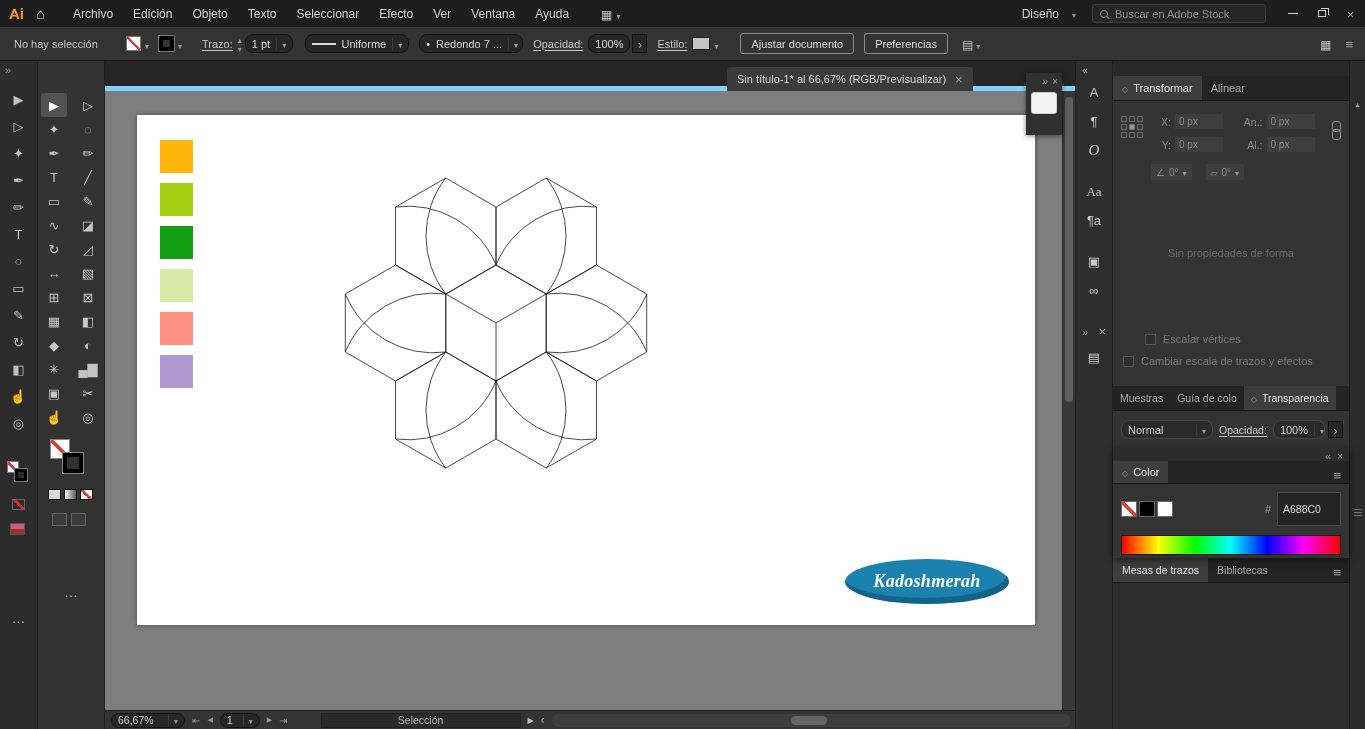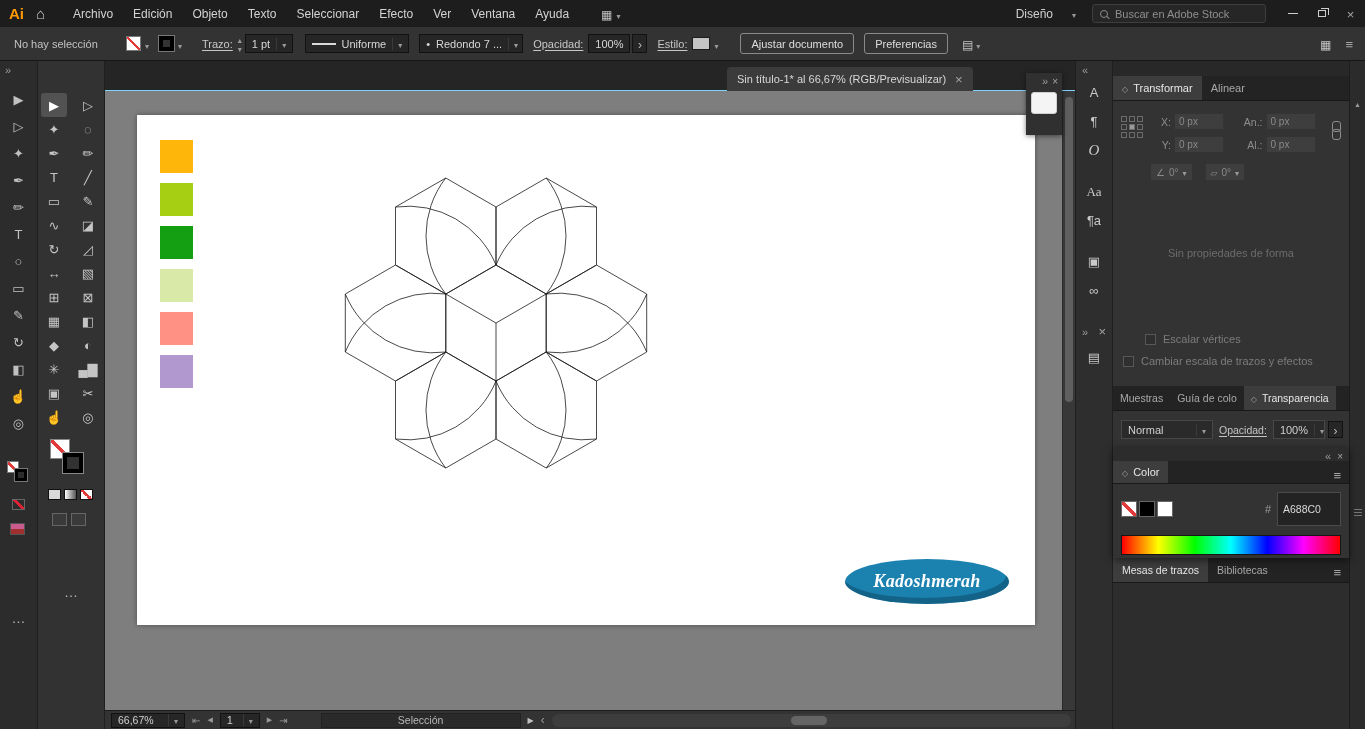--- a/index.html
+++ b/index.html
@@ -29,21 +29,21 @@
 
   
   .menubar{position:absolute;left:0;top:0;width:1365px;height:27px;background:#1d1d1d;
     display:flex;align-items:center;z-index:20;}
   .ai-logo{color:#ff9a00;font-weight:bold;font-size:15px;margin:0 12px 0 9px;}
   .home-btn{margin-right:18px;display:flex;align-items:center;}
   .menus{display:flex;align-items:center;height:100%;}
   .menu-item{padding:0 10px;font-size:12px;color:#d3d3d3;white-space:nowrap;}
   .arrange-btn{margin-left:22px;display:flex;align-items:center;gap:4px;}
   .flex-sp{flex:1;}
-  .workspace-btn{display:flex;align-items:center;gap:19px;color:#d0d0d0;font-size:12px;margin-right:16px;}
+  .workspace-btn{display:flex;align-items:center;gap:13px;color:#d0d0d0;font-size:12px;margin-right:16px;}
   .searchbox{width:174px;height:19px;background:#262626;border:1px solid #3e3e3e;border-radius:3px;
     display:flex;align-items:center;padding:0 7px;gap:7px;margin-right:12px;}
   .i-search{width:8px;height:8px;border:1px solid #8b8b8b;border-radius:50%;position:relative;flex:none;display:inline-block;}
   .i-search::after{content:"";position:absolute;width:4px;height:1px;background:#8b8b8b;transform:rotate(45deg);right:-3px;bottom:-1px;}
   .ph{font-size:11px;color:#8f8f8f;white-space:nowrap;}
   .wctrls{display:flex;height:27px;}
   .wbtn{width:29px;height:27px;display:flex;align-items:center;justify-content:center;}
   .i-min{width:10px;height:1px;background:#cfcfcf;display:inline-block;}
   .i-restore{width:8px;height:7px;border:1px solid #cfcfcf;position:relative;display:inline-block;}
   .i-restore::before{content:"";position:absolute;top:-3px;left:2px;width:7px;height:6px;
@@ -53,21 +53,21 @@
   .controlbar{position:absolute;left:0;top:27px;width:1365px;height:34px;background:#333;
     border-bottom:1px solid #161616;display:flex;align-items:center;z-index:19;}
   .sel-status{font-size:11px;color:#c2c2c2;margin-left:14px;width:112px;flex:none;}
   .swcombo{display:flex;align-items:center;gap:4px;margin-right:10px;}
   .sw-none{width:15px;height:15px;background-color:#fff;border:1px solid #777;display:inline-block;
     background-image:linear-gradient(45deg,transparent 43%,#e23b3b 43%,#e23b3b 57%,transparent 57%);}
   .sw-stroke{width:15px;height:15px;border:4px solid #000;outline:1px solid #777;background:#333;display:inline-block;}
   .u-label{font-size:11px;color:#c8c8c8;text-decoration:underline;text-underline-offset:2px;margin:0 5px 0 10px;white-space:nowrap;}
   .stepper{display:flex;flex-direction:column;justify-content:center;gap:1px;margin-right:3px;line-height:5px;}
   .combo{display:inline-flex;align-items:center;height:19px;background:#262626;border:1px solid #121212;
-    border-radius:0;padding:0 6px;gap:6px;font-size:11px;color:#d6d6d6;white-space:nowrap;}
+    border-radius:8px;padding:0 6px;gap:6px;font-size:11px;color:#d6d6d6;white-space:nowrap;}
   .combo .i-caret{border-left:1px solid #3a3a3a;padding-left:5px;}
   .combo.wide{width:104px;justify-content:space-between;}
   .profile-line{width:28px;height:2px;background:#d9d9d9;display:inline-block;}
   .dot::before{content:"•";color:#ddd;font-size:11px;}
   .chev-btn{width:15px;height:19px;border:1px solid #121212;background:#262626;display:inline-flex;
     align-items:center;justify-content:center;margin-left:2px;}
   .sw-style{width:18px;height:13px;background:#c4c4c4;border:1px solid #1c1c1c;display:inline-block;}
   .btn{height:21px;border:1px solid #8a8a8a;border-radius:3px;background:none;color:#dedede;
     font-size:11px;padding:0 10px;margin-left:12px;font-family:inherit;}
   .cb-icon{display:flex;align-items:center;gap:3px;margin-left:14px;}
@@ -99,21 +99,21 @@
   .m-color{width:13px;height:11px;background:#d9d9d9;border:1px solid #111;}
   .m-grad{width:13px;height:11px;background:linear-gradient(to right,#fff,#555);border:1px solid #111;}
   .m-none{width:13px;height:11px;background-color:#fff;border:1px solid #111;
     background-image:linear-gradient(45deg,transparent 40%,#e23b3b 40%,#e23b3b 60%,transparent 60%);}
   .draw-modes{position:absolute;left:14px;top:452px;display:flex;gap:4px;}
   .dm{width:15px;height:13px;border:1px solid #666;background:#3a3a3a;}
   .tb1 .i-dots{position:absolute;left:0;right:0;top:522px;text-align:center;}
 
   
   .canvas-area{position:absolute;left:105px;top:61px;width:970px;height:668px;}
-  .tabstrip{position:absolute;left:0;top:0;width:970px;height:30px;background:#252525;border-bottom:1px solid #7dd3fc;}
+  .tabstrip{position:absolute;left:0;top:0;width:970px;height:30px;background:#252525;border-bottom:5px solid #7dd3fc;}
   .doc-tab{position:absolute;left:622px;top:6px;height:24px;background:#3b3b3b;border-radius:4px 4px 0 0;
     display:flex;align-items:center;padding:0 10px;gap:9px;}
   .tab-title{font-size:11px;color:#d8d8d8;white-space:nowrap;}
   .canvas{position:absolute;left:0;top:30px;width:957px;height:619px;background:#7e7e7e;overflow:hidden;}
   .artboard{position:absolute;left:32px;top:24px;width:898px;height:510px;background:#fff;
     box-shadow:0 0 5px rgba(0,0,0,.4);}
   .swatch-col{position:absolute;left:23px;top:25px;}
   .swatch{width:33px;height:33px;margin-bottom:10px;}
   .artwork{position:absolute;left:204px;top:62px;width:310px;height:292px;}
   .artwork svg{width:100%;height:100%;display:block;}

